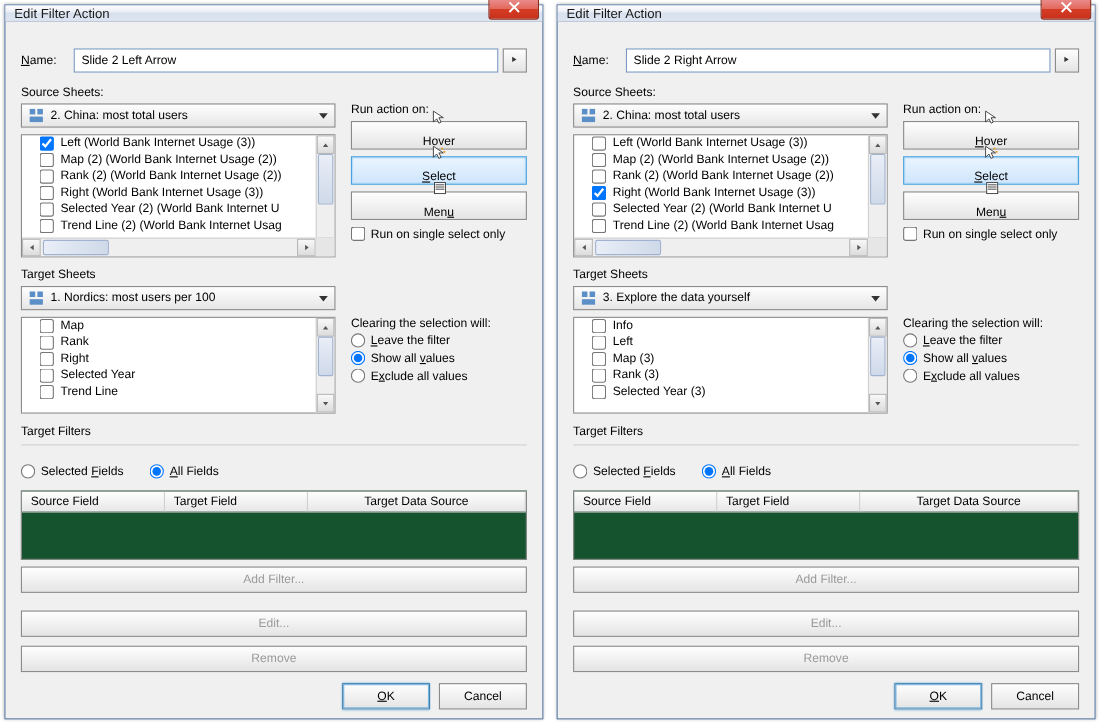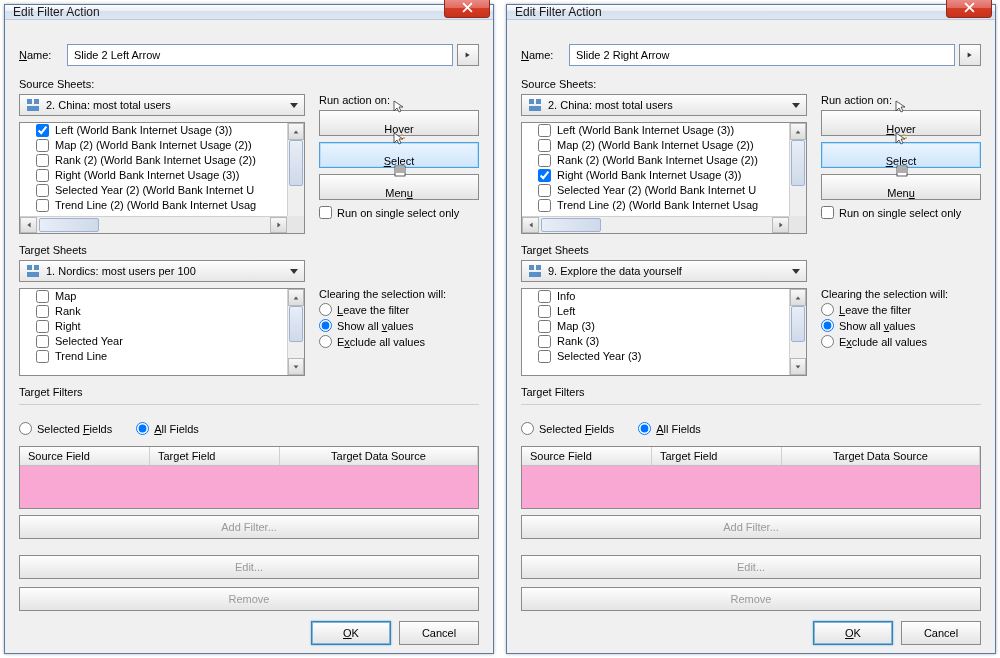--- a/index.html
+++ b/index.html
@@ -39,21 +39,21 @@
 .corner { position:absolute; right:0; bottom:0; width:17px; height:17px; background:#e6e6e6; }
 .run-label { margin-bottom: 4px; }
 .action-btn { height: 26px; width: 100%; border: 1px solid #8b8b8b; background: linear-gradient(to bottom,#fefefe,#e4e4e4); margin-bottom: 6px; display:flex; align-items:center; justify-content:flex-end; gap:8px; cursor:pointer; font:inherit;flex-direction:column; }
 .action-btn.selected { background: linear-gradient(to bottom,#eaf4ff,#cfe6fb); border:1px solid #4aa3e0; box-shadow: inset 0 0 0 1px #b9dcf7; }
 .action-btn .aicon { width:16px; height:16px; display:inline-flex; align-items:center; justify-content:center; }
 .checkbox-row { display:flex; align-items:center; gap:5px; margin-top:2px; }
 .radio-row { display:flex; align-items:center; gap:5px; margin: 3px 0; }
 .radio-row input, .checkbox-row input { width:13px; height:13px; }
 .sep { height:1px; background:#cfcfcf; margin: 2px 0 8px 0; }
 .filters-row { display:flex; gap:24px; margin:6px 0 8px 0; }
-.table { border:1px solid #8b8b8b; background:#f9a8d4; }
+.table { border:1px solid #8b8b8b; background:#14532d; }
 .thead { display:flex; background:linear-gradient(to bottom,#fefefe,#e7e7e7); border-bottom:1px solid #c0c0c0; }
 .th { padding:3px 8px; border-right:1px solid #d0d0d0; }
 .th:nth-child(1){width:130px;} .th:nth-child(2){width:130px;} .th:nth-child(3){flex:1;text-align:center;}
 .tbody { height:42px; }
 .btn-row { display:flex; gap:8px; margin-top:6px;flex-direction:column; }
 .btn { height:24px; padding:0 16px; border:1px solid #8b8b8b; background:linear-gradient(to bottom,#fefefe,#e4e4e4); font:inherit; cursor:pointer; min-width:80px; }
 .btn.disabled { color:#9a9a9a; }
 .btn.primary { border:1px solid #3c7fb1; box-shadow: 0 0 0 1px #7bb6df inset, 0 0 2px #6fb1de; }
 .footer { margin-top:auto; padding-top:10px; display:flex; justify-content:flex-end; gap:8px; }
 .clear-col { width:160px; }
@@ -438,21 +438,21 @@
     <div class="sheets-row">
       <div class="sheets-col">
         <div class="dropdown">
           <span class="dd-icon">
               <svg width="14" height="14" viewBox="0 0 14 14">
                 <rect x="1" y="1" width="5" height="5" fill="#5b8fc7"></rect>
                 <rect x="8" y="1" width="5" height="5" fill="#5b8fc7"></rect>
                 <rect x="1" y="8" width="12" height="5" fill="#5b8fc7"></rect>
               </svg>
             </span>
-          <span class="dd-text">9. Explore the data yourself</span>
+          <span class="dd-text">3. Explore the data yourself</span>
           <span class="dd-arrow"></span>
         </div>
         <div class="listbox listbox-targ">
           <div class="list-items" id="tgt1">
               <div class="list-item">
                 <input type="checkbox" style="">
                 <span>Info</span>
               </div>
               <div class="list-item">
                 <input type="checkbox" style="">

